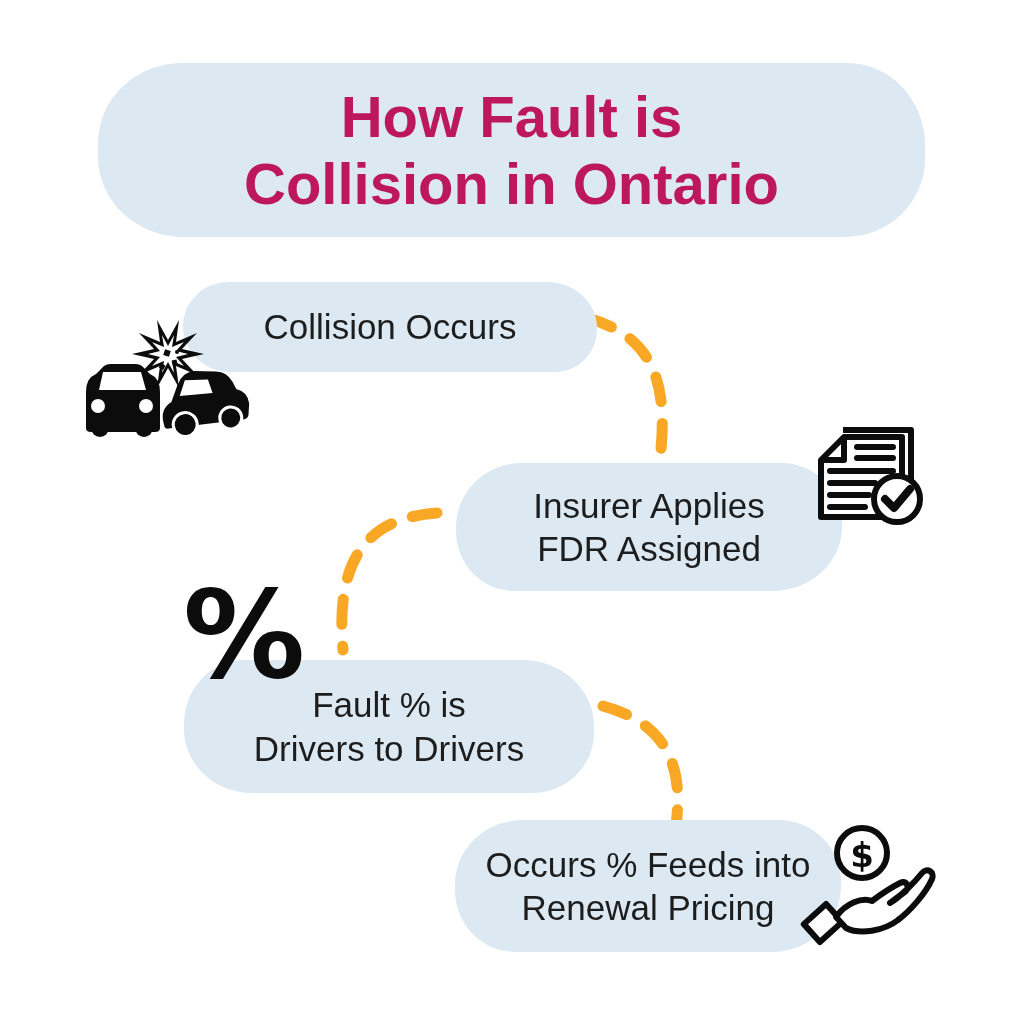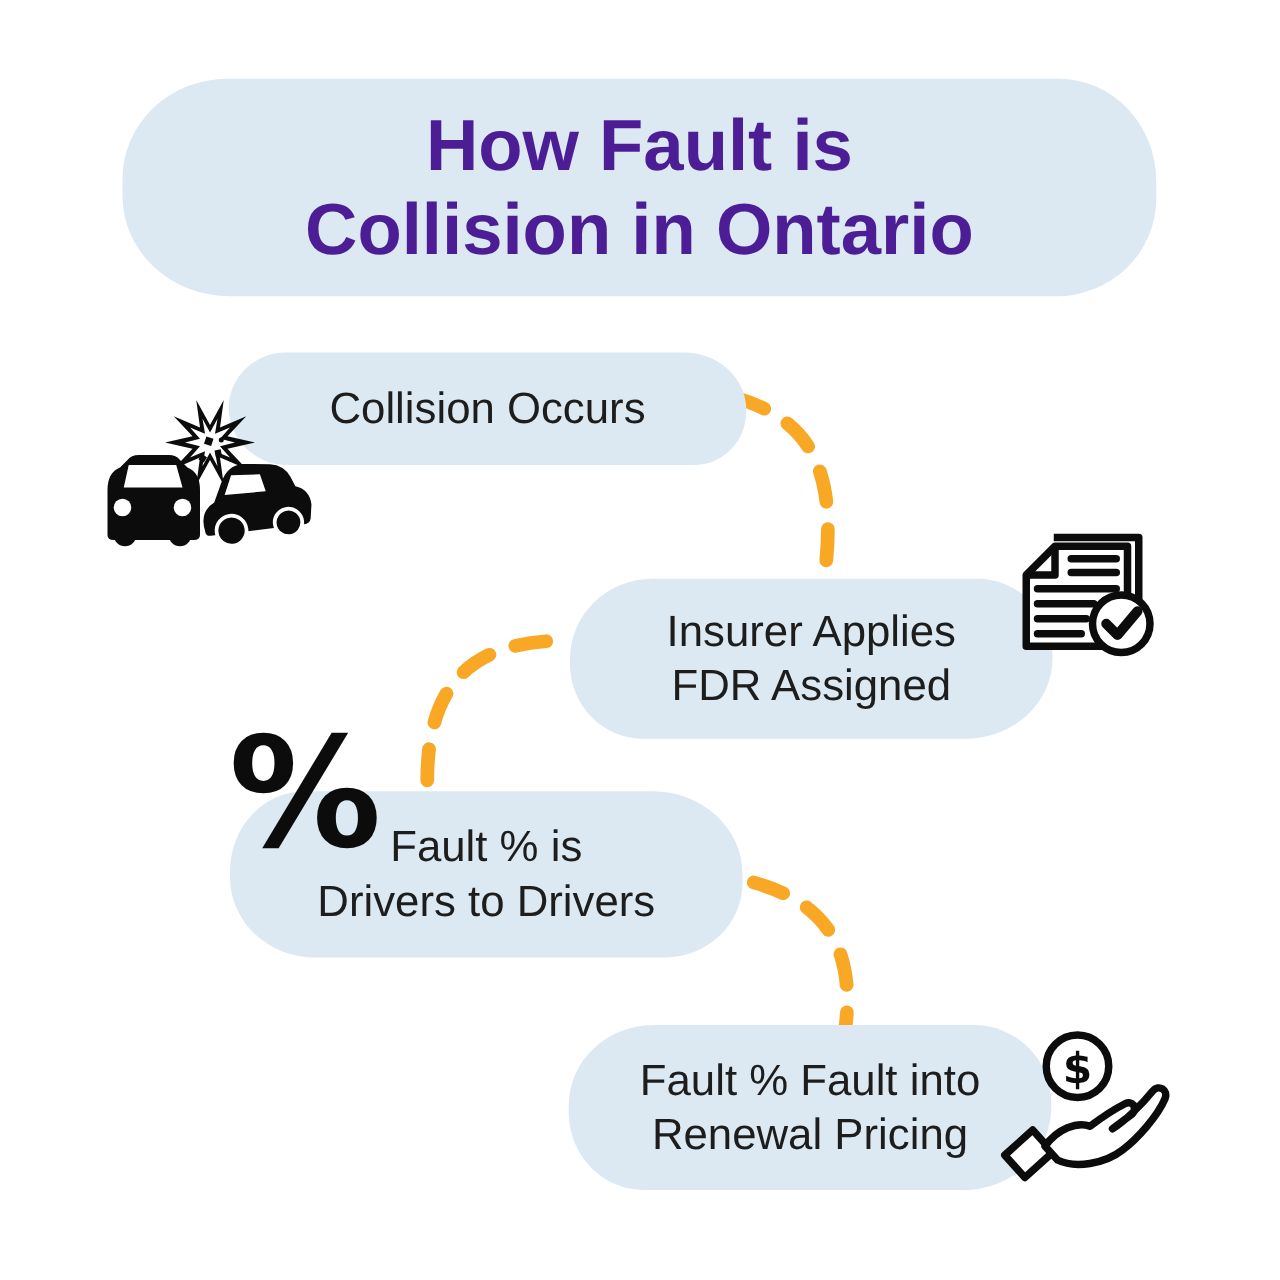--- a/index.html
+++ b/index.html
@@ -15,31 +15,31 @@
     background:#dce9f2;
     display:flex;align-items:center;justify-content:center;
     text-align:center;
     z-index:2;
   }
   .title-bubble{
     left:98px;top:63px;width:827px;height:174px;
     border-radius:84px 78px 80px 86px / 80px 82px 78px 80px;
   }
   .title-text{
-    font-size:58px;font-weight:700;color:#4c1d95;
+    font-size:58px;font-weight:700;color:#be185d;
     line-height:1.16;letter-spacing:0px;margin:0;
   }
   .step-label{
     font-size:35px;font-weight:400;color:#1d1d1d;line-height:1.24;
   }
   .step-1{left:183px;top:282px;width:414px;height:90px;
     border-radius:64px 70px 58px 66px / 62px 64px 60px 64px;}
   .step-2{left:456px;top:463px;width:386px;height:128px;
     border-radius:66px 60px 70px 58px / 64px 62px 64px 60px;}
-  .step-3{left:184px;top:633px;width:410px;height:133px;
+  .step-3{left:184px;top:660px;width:410px;height:133px;
     border-radius:60px 72px 62px 68px / 64px 66px 60px 64px;}
   .step-4{left:455px;top:820px;width:386px;height:132px;
     border-radius:68px 62px 70px 60px / 64px 62px 66px 62px;}
   .icon{position:absolute;z-index:3;}
   .car-icon{left:80px;top:320px;width:170px;height:120px;}
   .doc-icon{left:813px;top:425px;width:112px;height:108px;}
   .percent-icon{
     left:183px;top:574px;width:110px;height:120px;
     font-size:122px;font-weight:700;color:#0c0c0c;
     line-height:1;display:flex;align-items:flex-start;justify-content:flex-start;
@@ -69,21 +69,21 @@
 
   <div class="bubble step-2">
     <div class="step-label"><span>Insurer Applies</span><br><span>FDR Assigned</span></div>
   </div>
 
   <div class="bubble step-3">
     <div class="step-label"><span>Fault % is</span><br><span>Drivers to Drivers</span></div>
   </div>
 
   <div class="bubble step-4">
-    <div class="step-label"><span>Fault % Fault into</span><br><span>Renewal Pricing</span></div>
+    <div class="step-label"><span>Occurs % Feeds into</span><br><span>Renewal Pricing</span></div>
   </div>
 
   <svg class="icon car-icon" viewBox="0 0 170 120">
 
     <polygon fill="#0c0c0c" points="124,34 102,39 117,55 96,46 99,68 88,48 77,68 80,46 59,55 74,39 52,34 74,29 59,13 80,22 77,0 88,20 99,0 96,22 117,13 102,29"></polygon>
     <polygon fill="#ffffff" points="108,34 96,37 104,46 92,41 94,53 88,42 82,53 84,41 72,46 80,37 68,34 80,31 72,22 84,27 82,15 88,26 94,15 92,27 104,22 96,31"></polygon>
     <rect x="84" y="30" width="6" height="6" fill="#0c0c0c" transform="rotate(18 87 33)"></rect>
     <rect x="92" y="40" width="5" height="5" fill="#0c0c0c" transform="rotate(-12 94 42)"></rect>
     <rect x="80" y="44" width="5" height="5" fill="#0c0c0c" transform="rotate(30 82 46)"></rect>
     <circle cx="97" cy="32" r="2" fill="#0c0c0c"></circle>

